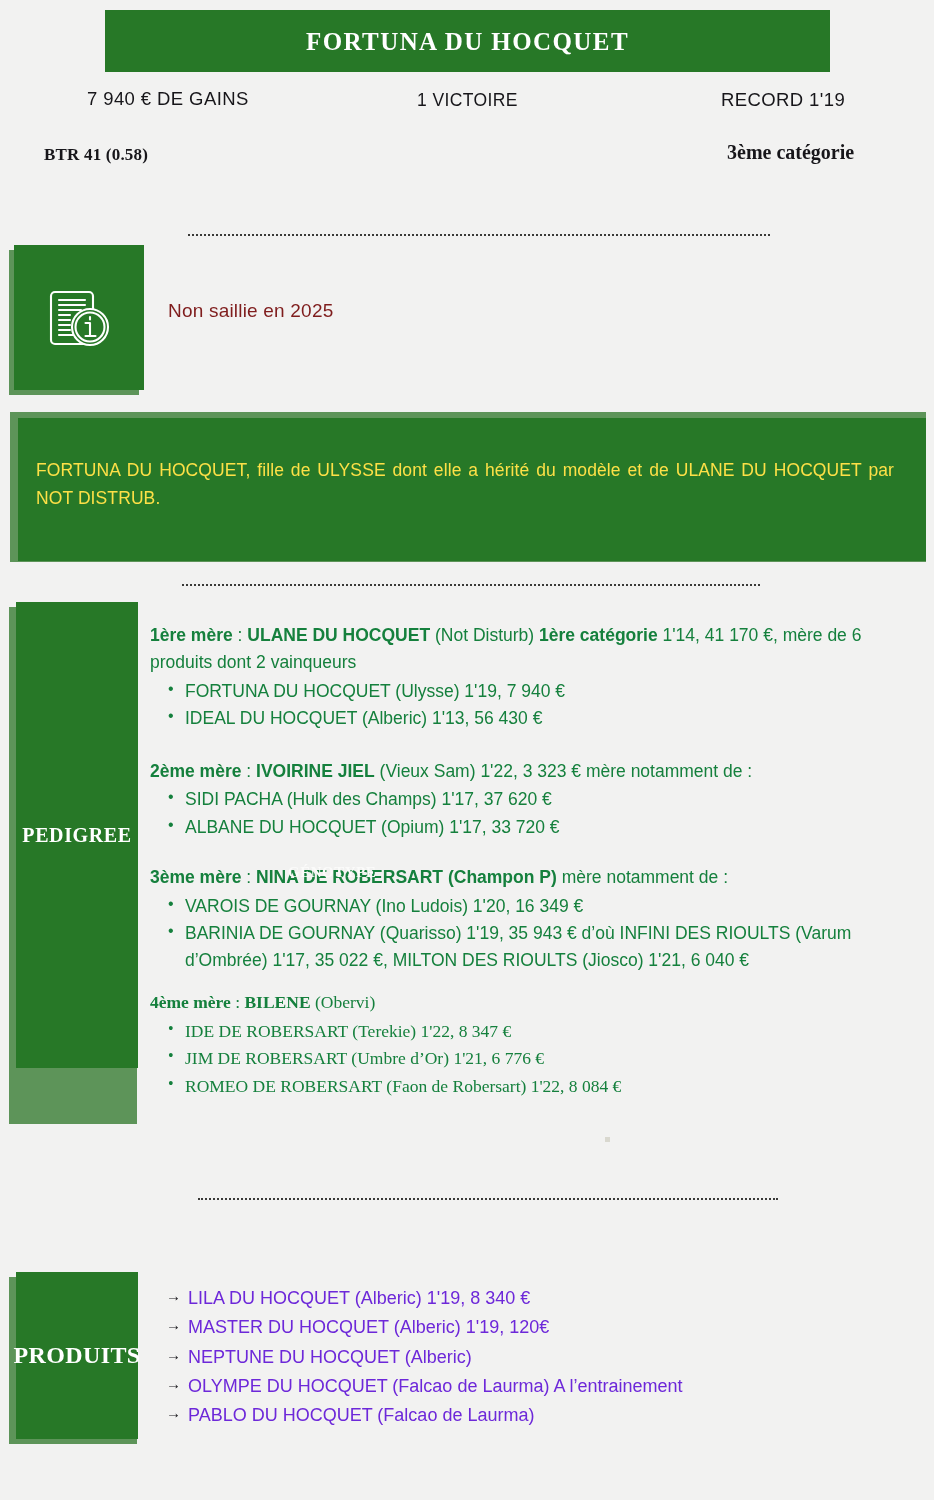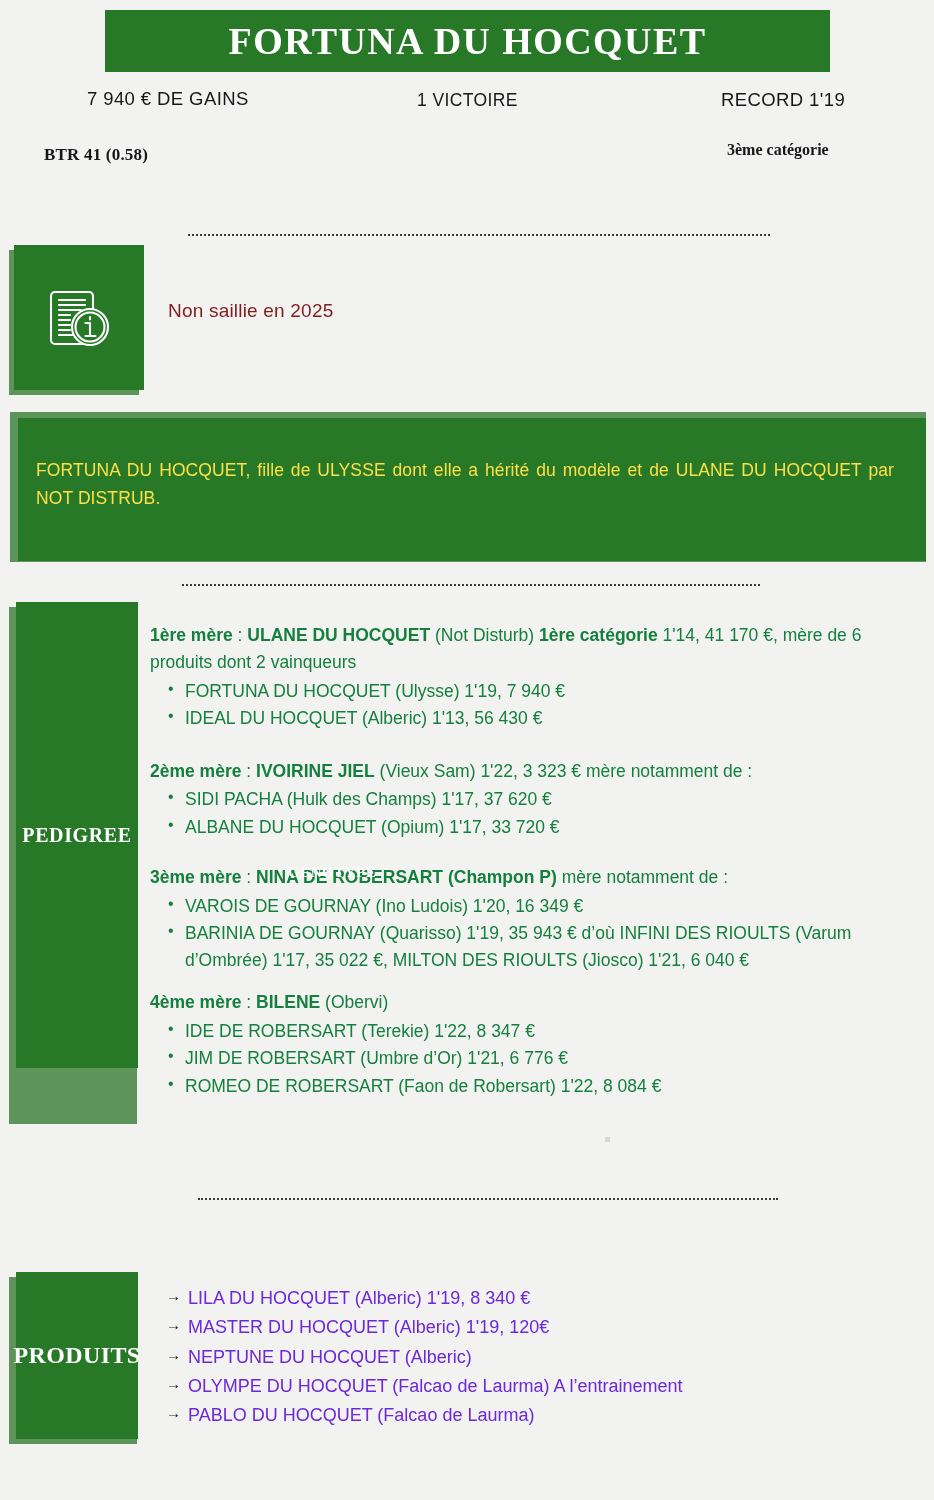--- a/index.html
+++ b/index.html
@@ -37,21 +37,21 @@
     top: 10px;
     width: 725px;
     height: 62px;
     display: flex;
     align-items: center;
     justify-content: center;
   }
   #title-bar .title-text {
     font-family: "Liberation Serif", serif;
     font-weight: bold;
-    font-size: 38px;
+    font-size: 25px;
     letter-spacing: 1.4px;
     color: #ffffff;
     text-align: left;
     line-height: 1;
   }
 
   
   .stats-row {
     position: absolute;
     left: 0;
@@ -75,21 +75,21 @@
 
   
   .serif-label {
     position: absolute;
     font-family: "Liberation Serif", serif;
     font-weight: bold;
     color: #17161a;
     white-space: nowrap;
   }
   #btr-label { left: 44px; top: 145px; font-size: 17px; letter-spacing: 0.2px; }
-  #categorie-label { left: 727px; top: 141px; font-size: 16px; }
+  #categorie-label { left: 727px; top: 141px; font-size: 20px; }
 
   
   .dotted-sep {
     position: absolute;
     border-top: 2px dotted #3a3a38;
     height: 0;
     z-index: 1;
   }
   #sep-1 { left: 188px; top: 234px; width: 582px; }
   #sep-2 { left: 182px; top: 584px; width: 578px; }
@@ -150,21 +150,21 @@
     position: absolute;
     left: 150px;
     top: 622px;
     width: 770px;
     font-size: 17.5px;
     color: #15803d;
     font-weight: 300;
     z-index: 3;
   }
   .ped-group { margin-bottom: 18px; }
-  .ped-group:last-child { margin-bottom: 16px; }
+  .ped-group:last-child { margin-bottom: 16px; font-family: Liberation Serif, serif; }
   .ped-head {
     line-height: 1.56;
     margin-bottom: 1px;
   }
   .ped-head b { font-weight: 700; }
   .ped-list {
     list-style: none;
     margin: 0;
     padding: 0;
   }

